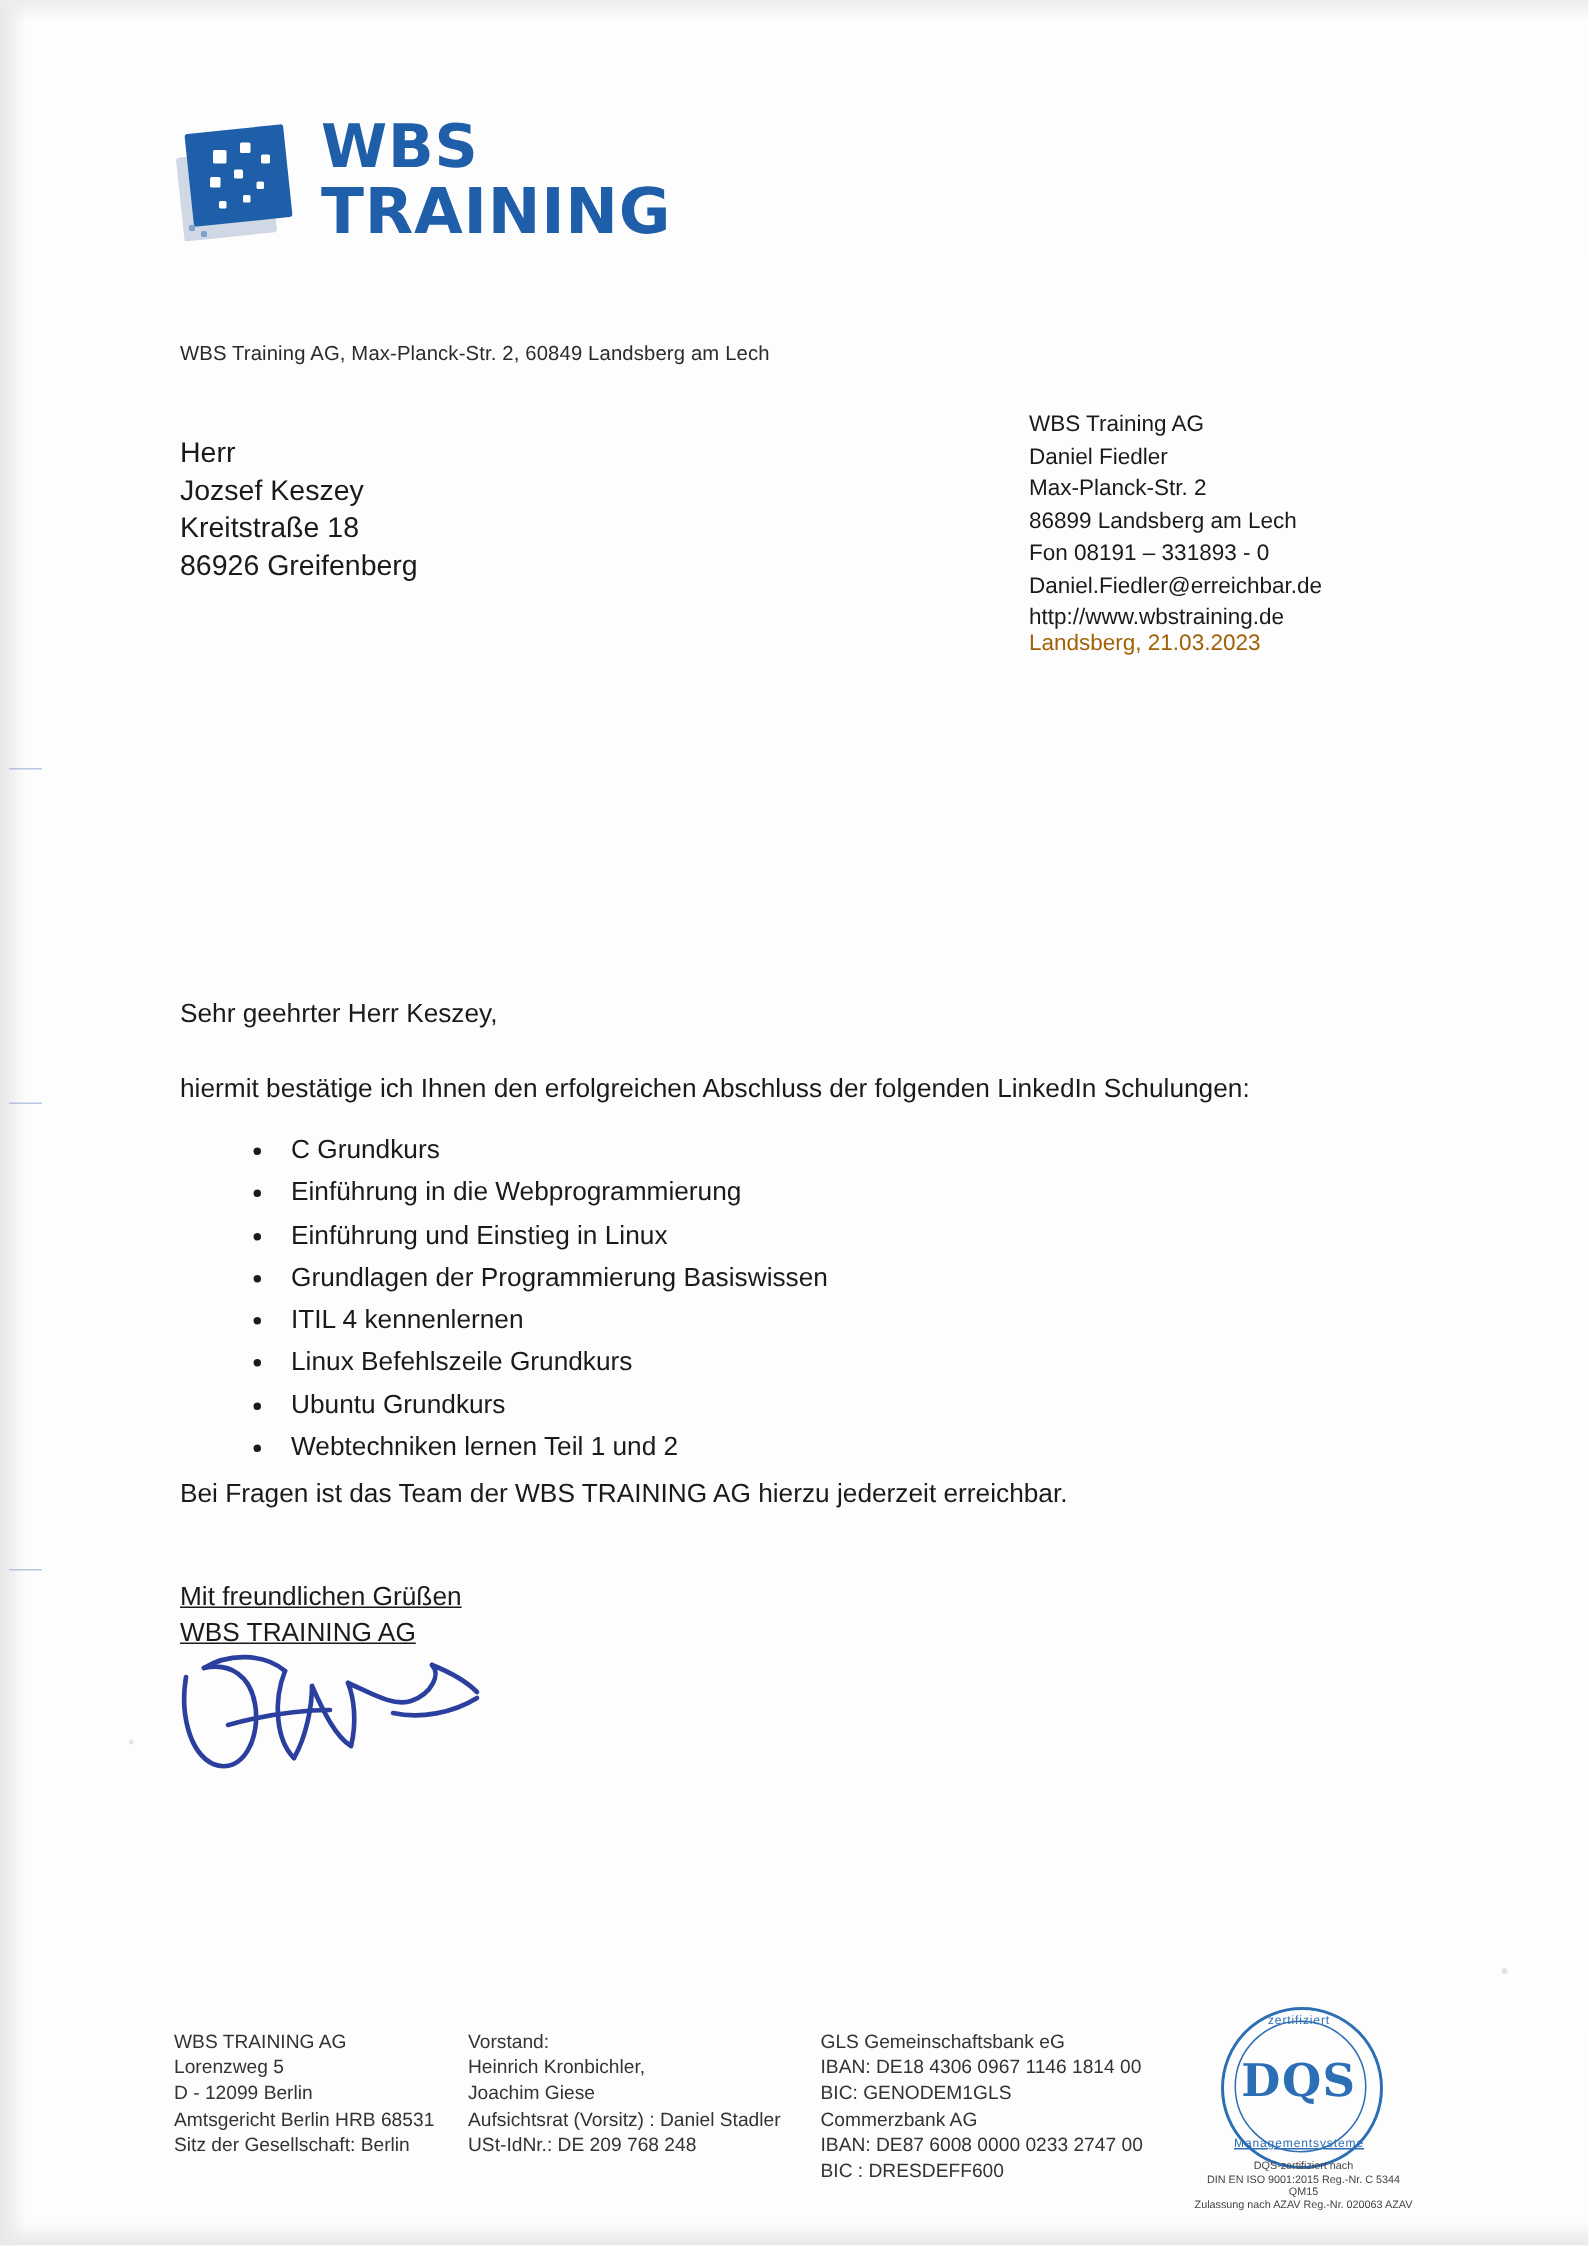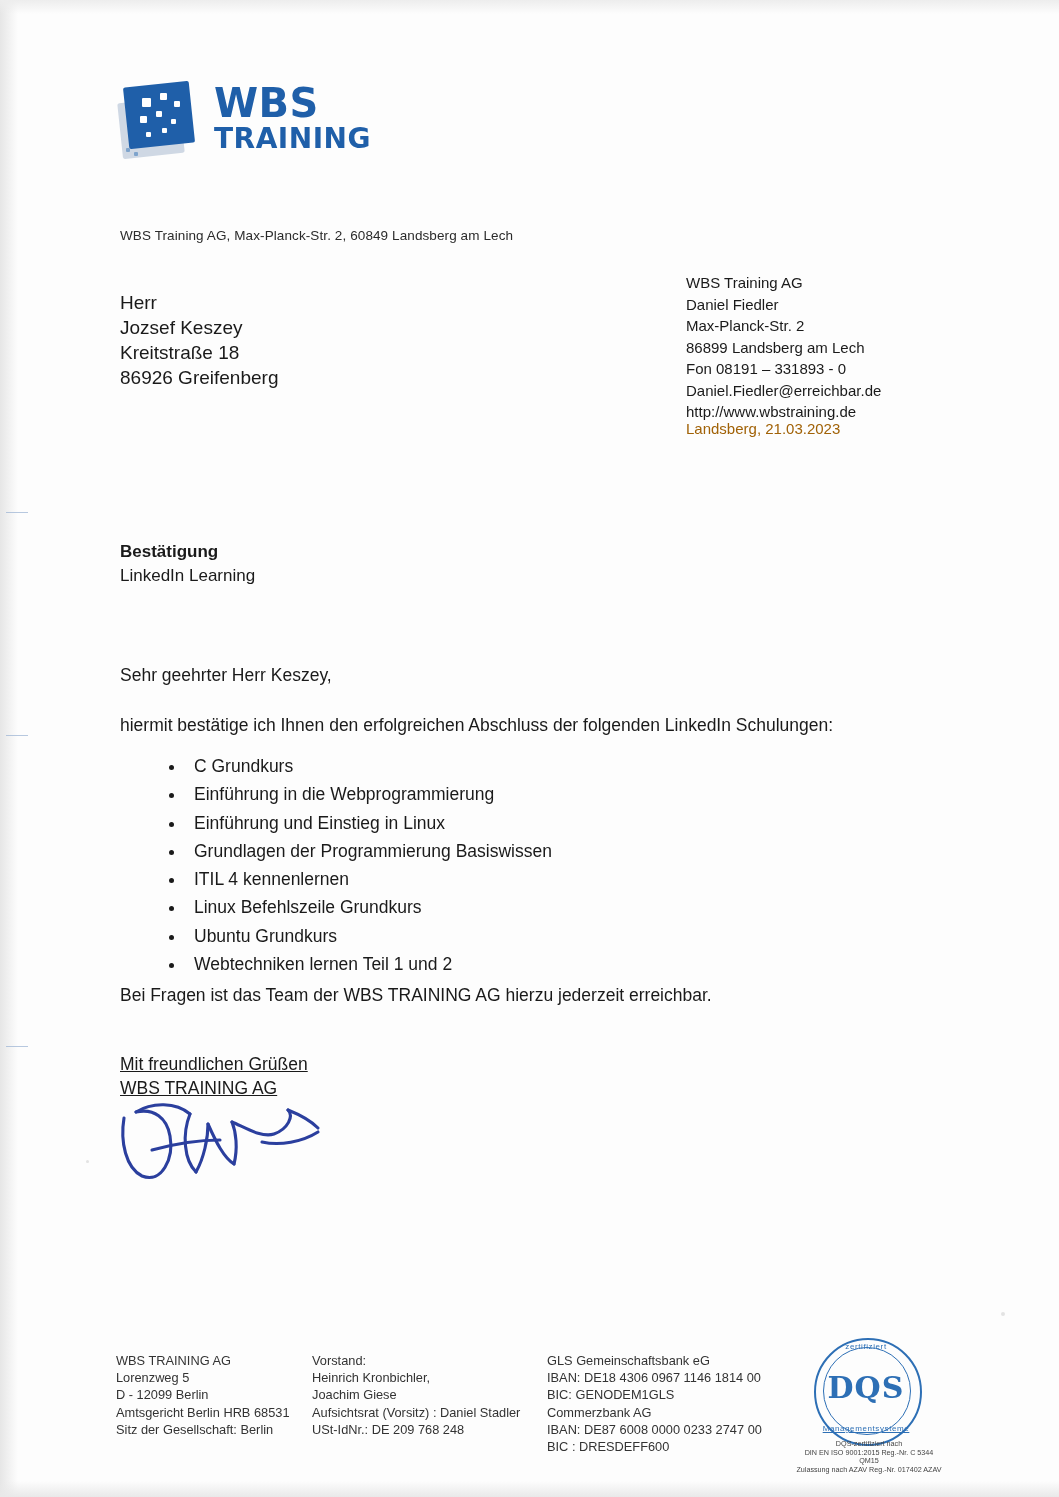--- a/index.html
+++ b/index.html
@@ -93,21 +93,21 @@
     line-height: 1.0;
   }
   .logo-type .l1,
   .logo-type .l2 {
     font-family: "DejaVu Sans", sans-serif;
     color: #1f5fa9;
     font-weight: bold;
     letter-spacing: 0.5px;
   }
   .logo-type .l1 { font-size: 40px; }
-  .logo-type .l2 { font-size: 28px; margin-top: 2px; }
+  .logo-type .l2 { font-size: 42px; margin-top: 2px; }
 
   
   .return-line {
     position: absolute;
     left: 120px;
     top: 228px;
     font-size: 13.5px;
     color: #2b2b2b;
     letter-spacing: .1px;
   }
@@ -328,24 +328,20 @@
     <div>Daniel Fiedler</div>
     <div>Max-Planck-Str. 2</div>
     <div>86899 Landsberg am Lech</div>
     <div>Fon 08191 – 331893 - 0</div>
     <div>Daniel.Fiedler@erreichbar.de</div>
     <div>http://www.wbstraining.de</div>
   </div>
 
   <div class="place-date">Landsberg, 21.03.2023</div>
 
-  <div class="subject">
-    <div class="s-title">Bestätigung</div>
-    <div>LinkedIn Learning</div>
-  </div>
 
   <div class="salutation">Sehr geehrter Herr Keszey,</div>
   <div class="intro">hiermit bestätige ich Ihnen den erfolgreichen Abschluss der folgenden LinkedIn Schulungen:</div>
 
   <ul class="courses">
     <li>C Grundkurs</li>
     <li>Einführung in die Webprogrammierung</li>
     <li>Einführung und Einstieg in Linux</li>
     <li>Grundlagen der Programmierung Basiswissen</li>
     <li>ITIL 4 kennenlernen</li>
@@ -404,17 +400,17 @@
 
   <div class="seal">
     <div class="ring"></div>
     <div class="ring2"></div>
     <div class="arc-top">zertifiziert</div>
     <div class="dqs">DQS</div>
     <div class="arc-bottom">Managementsysteme</div>
     <div class="cert-lines">
       <div>DQS-zertifiziert nach</div>
       <div>DIN EN ISO 9001:2015 Reg.-Nr. C 5344 QM15</div>
-      <div>Zulassung nach AZAV Reg.-Nr. 017402 AZAV</div>
+      <div>Zulassung nach AZAV Reg.-Nr. 020063 AZAV</div>
     </div>
   </div>
 
 </div>
 
 </body></html>

